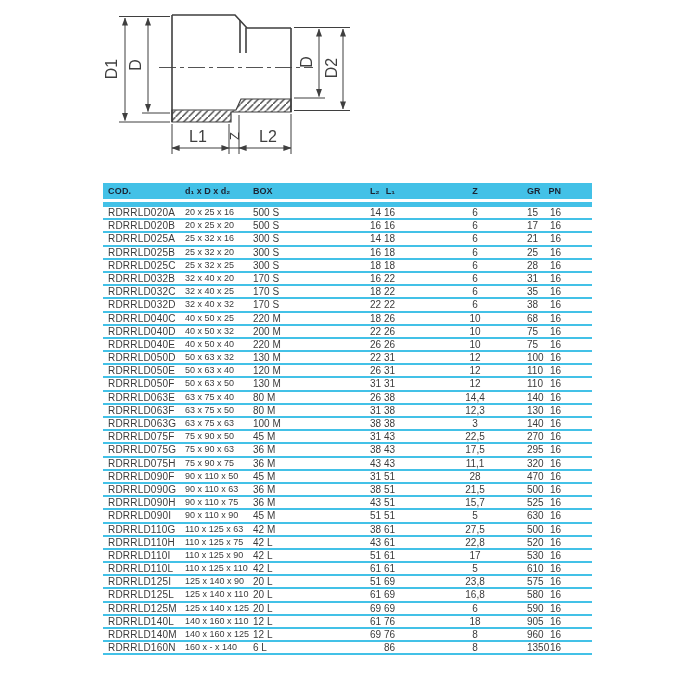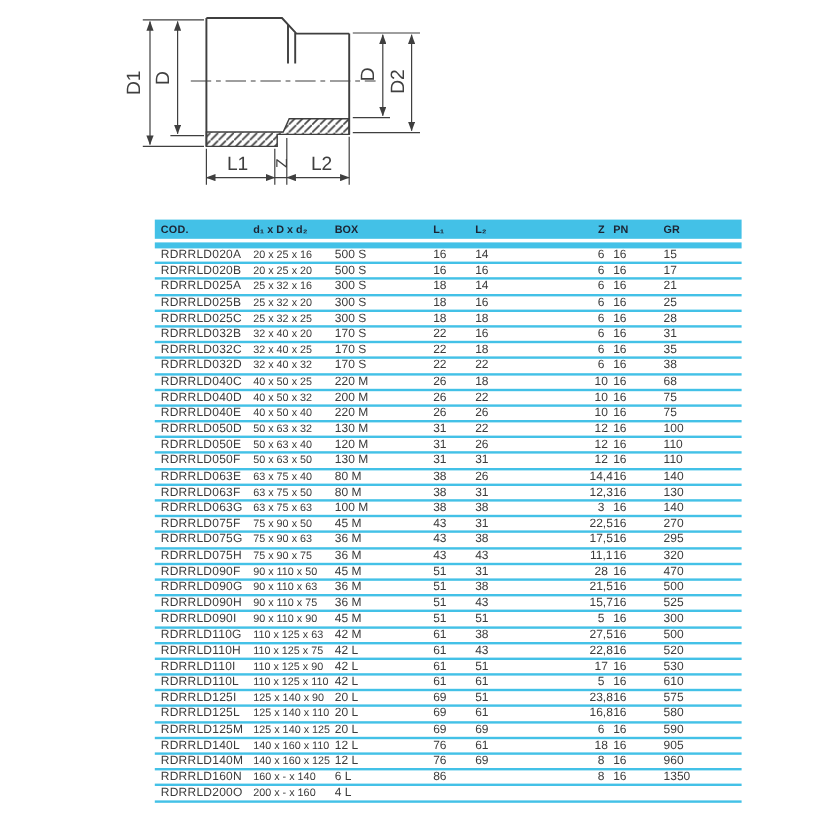--- a/index.html
+++ b/index.html
@@ -6,38 +6,38 @@
     --accent:#43c1e7;
     --body-text:#3b3b3b;
     --header-text:#1c2433;
     --line:#3f3f3f;
   }
   html,body{margin:0;padding:0;background:#ffffff;}
   .page{position:relative;width:700px;height:700px;background:#fff;overflow:hidden;
         font-family:"Liberation Sans","DejaVu Sans",sans-serif;}
   svg text{font-family:"Liberation Sans","DejaVu Sans",sans-serif;fill:var(--line);}
   
-  .ptable{position:absolute;left:103px;top:183px;width:489px;margin-left:26px;}
+  .ptable{position:absolute;left:103px;top:183px;width:489px;}
   .thead{position:relative;height:16px;background:var(--accent);}
   .thead .cell{color:var(--header-text);font-weight:bold;font-size:9px;line-height:16px;}
   .thead-gap{height:3px;}
   .thead-rule{height:5px;background:var(--accent);}
   .tbody{position:relative;text-decoration:underline;}
   .trow{position:relative;height:13.2px;box-sizing:border-box;border-bottom:2px solid var(--accent);}
   .cell{position:absolute;top:0;height:100%;line-height:11px;color:var(--body-text);
         font-size:10px;white-space:nowrap;}
   .trow .cell{line-height:11.5px;}
   .c-cod{left:5px;width:95px;text-align:left;letter-spacing:0.2px;}
   .c-dims{left:82px;width:76px;text-align:left;font-size:9px;}
   .thead .c-dims{font-size:9px;}
   .c-box{left:150px;width:46px;text-align:left;}
-  .c-l1{left:232px;width:60px;text-align:left;}
+  .c-l1{left:232px;width:60px;text-align:right;}
   .c-l2{left:267px;width:60px;text-align:left;}
   .c-z{left:342px;width:60px;text-align:center;}
-  .c-pn{left:382px;width:60px;text-align:left;}
+  .c-pn{left:398px;width:60px;text-align:right;}
   .c-gr{left:424px;width:59px;}
 </style>
 </head>
 <body>
 
 <div class="page">
 
   <svg width="700" height="178" viewBox="0 0 700 178" style="position:absolute;left:0;top:0;">
     <defs>
       <pattern id="hatch" patternUnits="userSpaceOnUse" width="6.5" height="6.5">
@@ -340,21 +340,21 @@
           <span class="cell c-gr">525</span>
         </div>
         <div class="trow">
           <span class="cell c-cod">RDRRLD090I</span>
           <span class="cell c-dims">90 x 110 x 90</span>
           <span class="cell c-box">45 M</span>
           <span class="cell c-l1">51</span>
           <span class="cell c-l2">51</span>
           <span class="cell c-z">5</span>
           <span class="cell c-pn">16</span>
-          <span class="cell c-gr">300</span>
+          <span class="cell c-gr">630</span>
         </div>
         <div class="trow">
           <span class="cell c-cod">RDRRLD110G</span>
           <span class="cell c-dims">110 x 125 x 63</span>
           <span class="cell c-box">42 M</span>
           <span class="cell c-l1">61</span>
           <span class="cell c-l2">38</span>
           <span class="cell c-z">27,5</span>
           <span class="cell c-pn">16</span>
           <span class="cell c-gr">500</span>
@@ -442,26 +442,16 @@
         <div class="trow">
           <span class="cell c-cod">RDRRLD160N</span>
           <span class="cell c-dims">160 x - x 140</span>
           <span class="cell c-box">6 L</span>
           <span class="cell c-l1">86</span>
           <span class="cell c-l2"></span>
           <span class="cell c-z">8</span>
           <span class="cell c-pn">16</span>
           <span class="cell c-gr">1350</span>
         </div>
-        <div class="trow">
-          <span class="cell c-cod">RDRRLD200O</span>
-          <span class="cell c-dims">200 x - x 160</span>
-          <span class="cell c-box">4 L</span>
-          <span class="cell c-l1"></span>
-          <span class="cell c-l2"></span>
-          <span class="cell c-z"></span>
-          <span class="cell c-pn"></span>
-          <span class="cell c-gr"></span>
-        </div>
       </div>
   </div>
 
 </div>
 
 </body></html>

